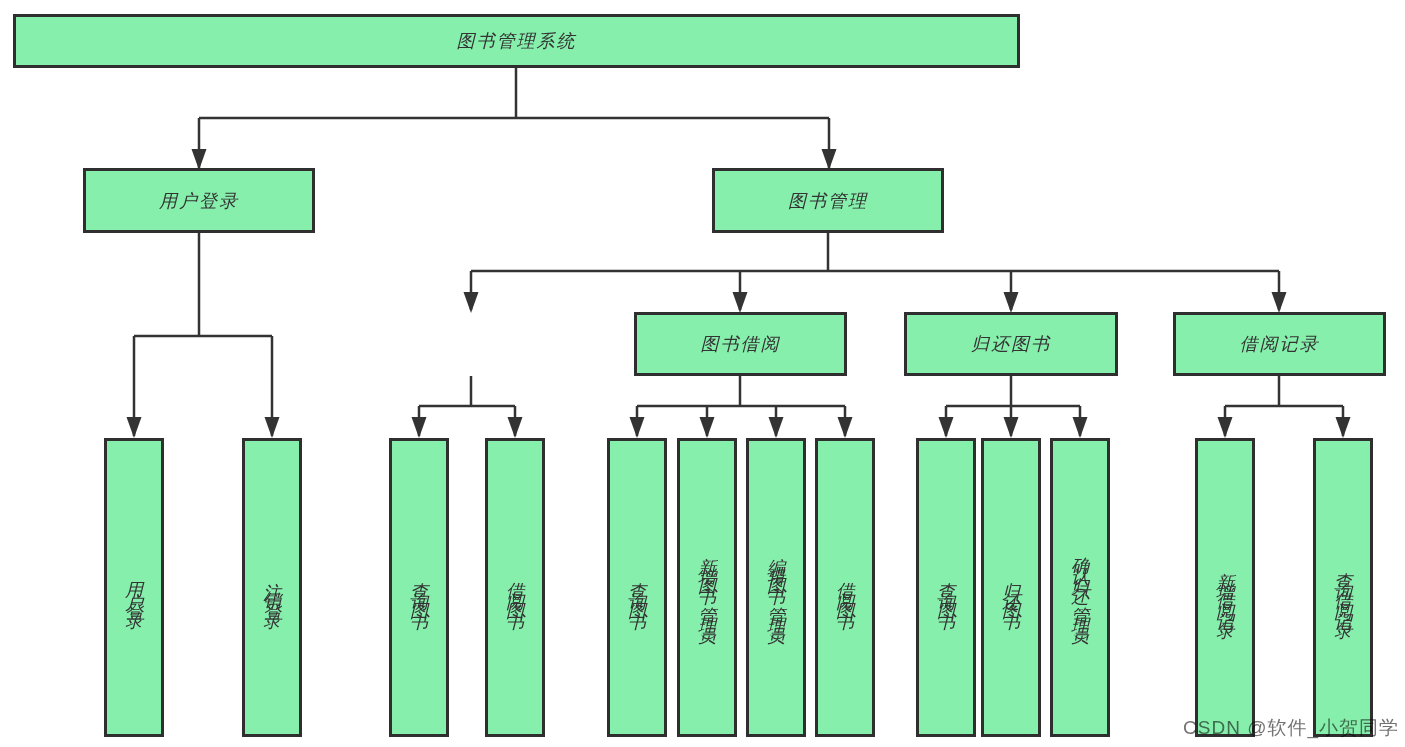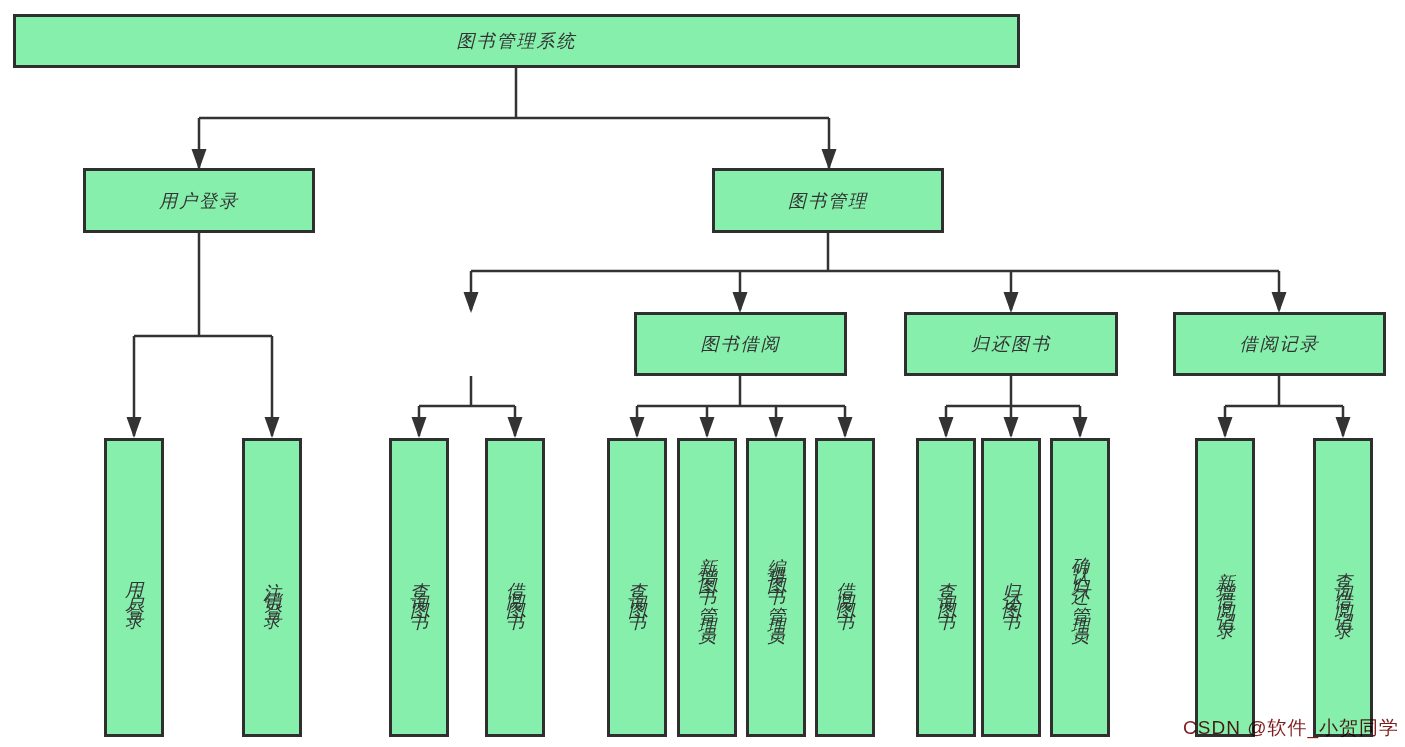--- a/index.html
+++ b/index.html
@@ -27,21 +27,21 @@
   .n-currentborrow{left:904px;top:312px;width:214px;height:64px;}
   .n-borrowrec{left:1173px;top:312px;width:213px;height:64px;}
   .lf{top:438px;width:60px;height:299px;}
   .lf-1{left:104px;} .lf-2{left:242px;}
   .lf-3{left:389px;} .lf-4{left:485px;}
   .lf-5{left:607px;} .lf-6{left:677px;} .lf-7{left:746px;} .lf-8{left:815px;}
   .lf-9{left:916px;} .lf-10{left:981px;} .lf-11{left:1050px;}
   .lf-12{left:1195px;} .lf-13{left:1313px;}
   .watermark{
     position:absolute;right:6px;bottom:6px;z-index:2;
-    color:#7f1d1d;font-size:19px;letter-spacing:1px;
+    color:#737373;font-size:19px;letter-spacing:1px;
     mix-blend-mode:multiply;white-space:nowrap;
   }
 </style>
 </head>
 <body>
 
 <div class="canvas">
 
   <svg class="wires" width="1405" height="747" viewBox="0 0 1405 747">
     <g stroke="#333333" stroke-width="2.5" fill="none">

